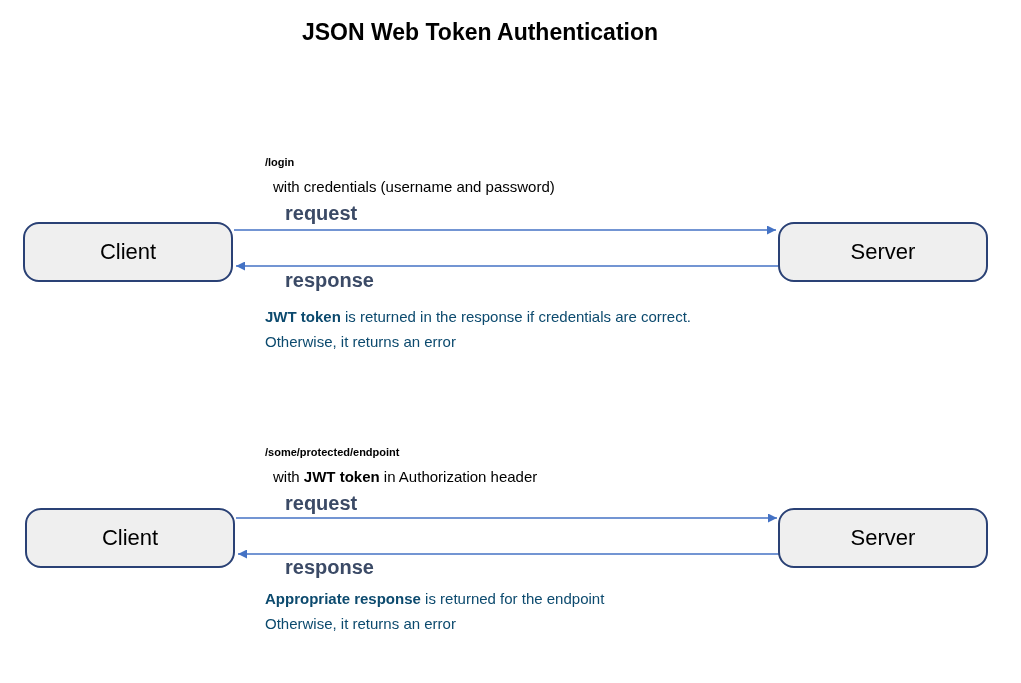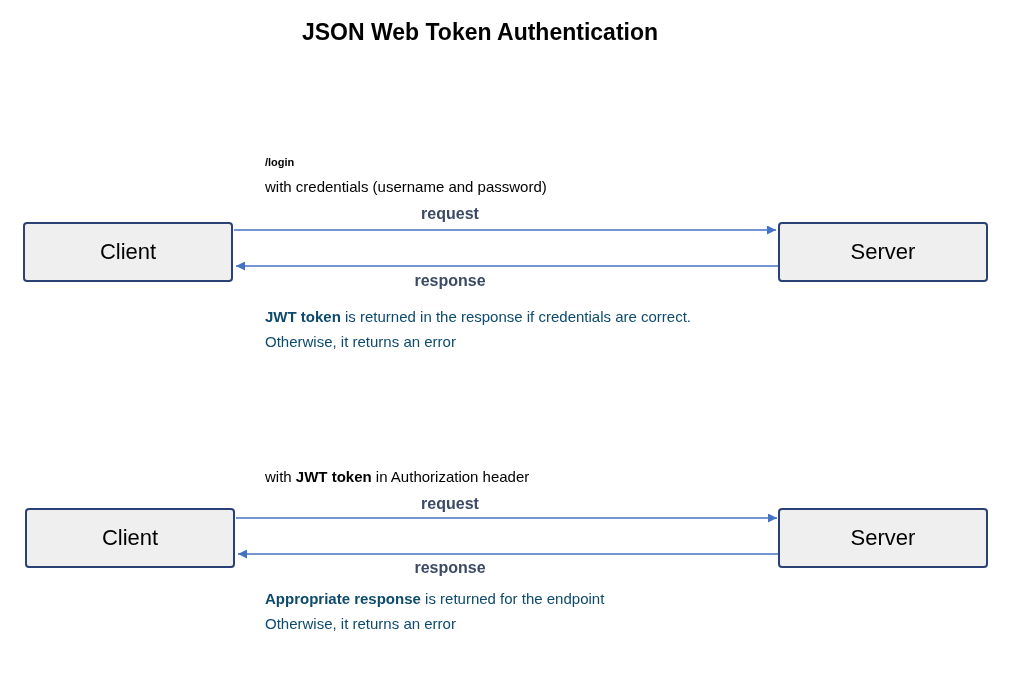--- a/index.html
+++ b/index.html
@@ -33,36 +33,36 @@
     font-weight: 700;
     color: #000000;
     line-height: 20px;
     white-space: pre-wrap;
   }
   .desc {
     font-size: 15px;
     color: #000000;
     line-height: 20px;
     white-space: pre-wrap;
+    margin-left: 8px;
   }
   .arrow-label {
     width: 330px;
-    text-align: center;
-    font-size: 16px;
+    font-size: 20px;
     font-weight: 700;
     color: var(--label_color, #3b4a66);
     line-height: 19px;
   }
   .node-box {
     width: 210px;
     height: 60px;
     box-sizing: border-box;
     background: var(--box_fill, #efefef);
     border: 2.5px solid var(--box_border, #2a4175);
-    border-radius: 4px;
+    border-radius: 16px;
     display: flex;
     align-items: center;
     justify-content: center;
   }
   .node-label {
     font-size: 22px;
     color: #000000;
   }
   .result {
     font-size: 15px;
@@ -130,20 +130,21 @@
   <div class="abs arrow-label s1-request">request</div>
   <div class="abs node-box s1-client">
     <span class="node-label">Client</span>
   </div>
   <div class="abs node-box s1-server">
     <span class="node-label">Server</span>
   </div>
   <div class="abs arrow-label s1-response">response</div>
   <div class="abs result s1-result"><div><span style="font-weight: 700;">JWT token</span><span> is returned in the response if credentials are correct.</span></div><div><span>Otherwise, it returns an error</span></div></div>
 
+  <div class="abs endpoint s2-endpoint">/some/protected/endpoint</div>
   <div class="abs desc s2-desc"><span>with </span><span style="font-weight: 700;">JWT token</span><span> in Authorization header</span></div>
   <div class="abs arrow-label s2-request">request</div>
   <div class="abs node-box s2-client">
     <span class="node-label">Client</span>
   </div>
   <div class="abs node-box s2-server">
     <span class="node-label">Server</span>
   </div>
   <div class="abs arrow-label s2-response">response</div>
   <div class="abs result s2-result"><div><span style="font-weight: 700;">Appropriate response</span><span> is returned for the endpoint</span></div><div><span>Otherwise, it returns an error</span></div></div>

